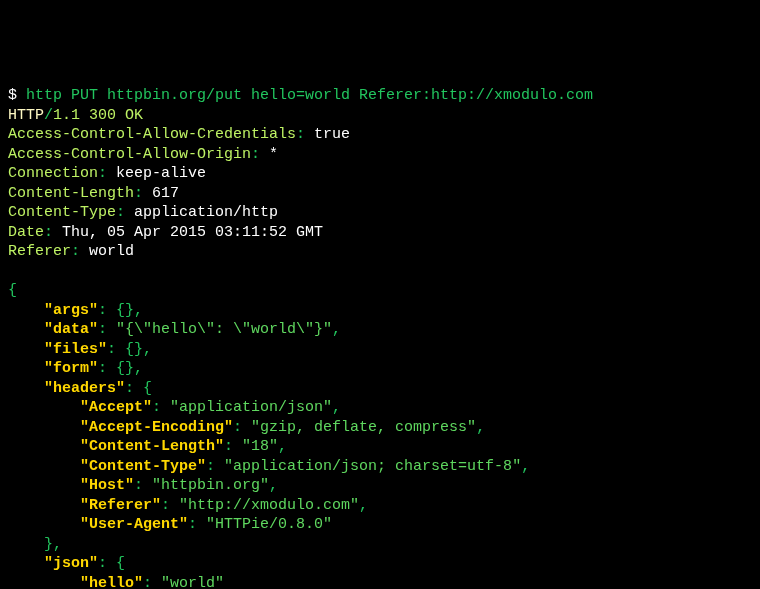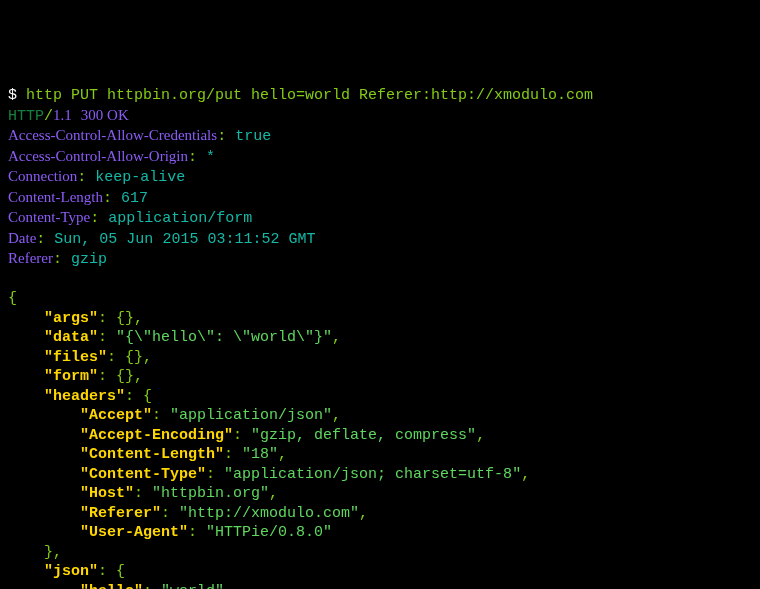--- a/index.html
+++ b/index.html
@@ -10,41 +10,41 @@
     body {
       background-color: #000000;
       color: #ffffff;
       font-family: 'Consolas', 'Monaco', 'Courier New', monospace;
       font-size: 15px;
       line-height: 1.3;
       padding: 8px;
       white-space: pre;
     }
     .prompt { color: #ffffff; }
-    .white { color: #84cc16; }
-    .cyan { color: #14b8a6; }
-    .teal { color: #8b5cf6; font-family: Liberation Serif, serif; }
-    .blue { color: #15803d; }
+    .white { color: #22c55e; }
+    .cyan { color: #ffffff; }
+    .teal { color: #bef264; }
+    .blue { color: #fef9c3; }
     .yellow-bold { color: #ffd700; font-weight: bold; }
     .green { color: #5fd75f; }
   </style>
 </head>
 <body>
 
 
 
 <div><span class="prompt">$</span> <span class="white">http PUT httpbin.org/put hello=world Referer:http://xmodulo.com</span>
 <span class="blue">HTTP</span><span class="white">/</span><span class="teal">1.1</span> <span class="teal">300 OK</span>
 <span class="teal">Access-Control-Allow-Credentials</span><span class="white">:</span> <span class="cyan">true</span>
 <span class="teal">Access-Control-Allow-Origin</span><span class="white">:</span> <span class="cyan">*</span>
 <span class="teal">Connection</span><span class="white">:</span> <span class="cyan">keep-alive</span>
 <span class="teal">Content-Length</span><span class="white">:</span> <span class="cyan">617</span>
-<span class="teal">Content-Type</span><span class="white">:</span> <span class="cyan">application/form</span>
-<span class="teal">Date</span><span class="white">:</span> <span class="cyan">Sun, 05 Jun 2015 03:11:52 GMT</span>
-<span class="teal">Referer</span><span class="white">:</span> <span class="cyan">gzip</span>
+<span class="teal">Content-Type</span><span class="white">:</span> <span class="cyan">application/http</span>
+<span class="teal">Date</span><span class="white">:</span> <span class="cyan">Thu, 05 Apr 2015 03:11:52 GMT</span>
+<span class="teal">Referer</span><span class="white">:</span> <span class="cyan">world</span>
 
 <span class="white">{</span>
     <span class="yellow-bold">"args"</span><span class="white">:</span> <span class="white">{}</span><span class="white">,</span>
     <span class="yellow-bold">"data"</span><span class="white">:</span> <span class="green">"{\"hello\": \"world\"}"</span><span class="white">,</span>
     <span class="yellow-bold">"files"</span><span class="white">:</span> <span class="white">{}</span><span class="white">,</span>
     <span class="yellow-bold">"form"</span><span class="white">:</span> <span class="white">{}</span><span class="white">,</span>
     <span class="yellow-bold">"headers"</span><span class="white">:</span> <span class="white">{</span>
         <span class="yellow-bold">"Accept"</span><span class="white">:</span> <span class="green">"application/json"</span><span class="white">,</span>
         <span class="yellow-bold">"Accept-Encoding"</span><span class="white">:</span> <span class="green">"gzip, deflate, compress"</span><span class="white">,</span>
         <span class="yellow-bold">"Content-Length"</span><span class="white">:</span> <span class="green">"18"</span><span class="white">,</span>

